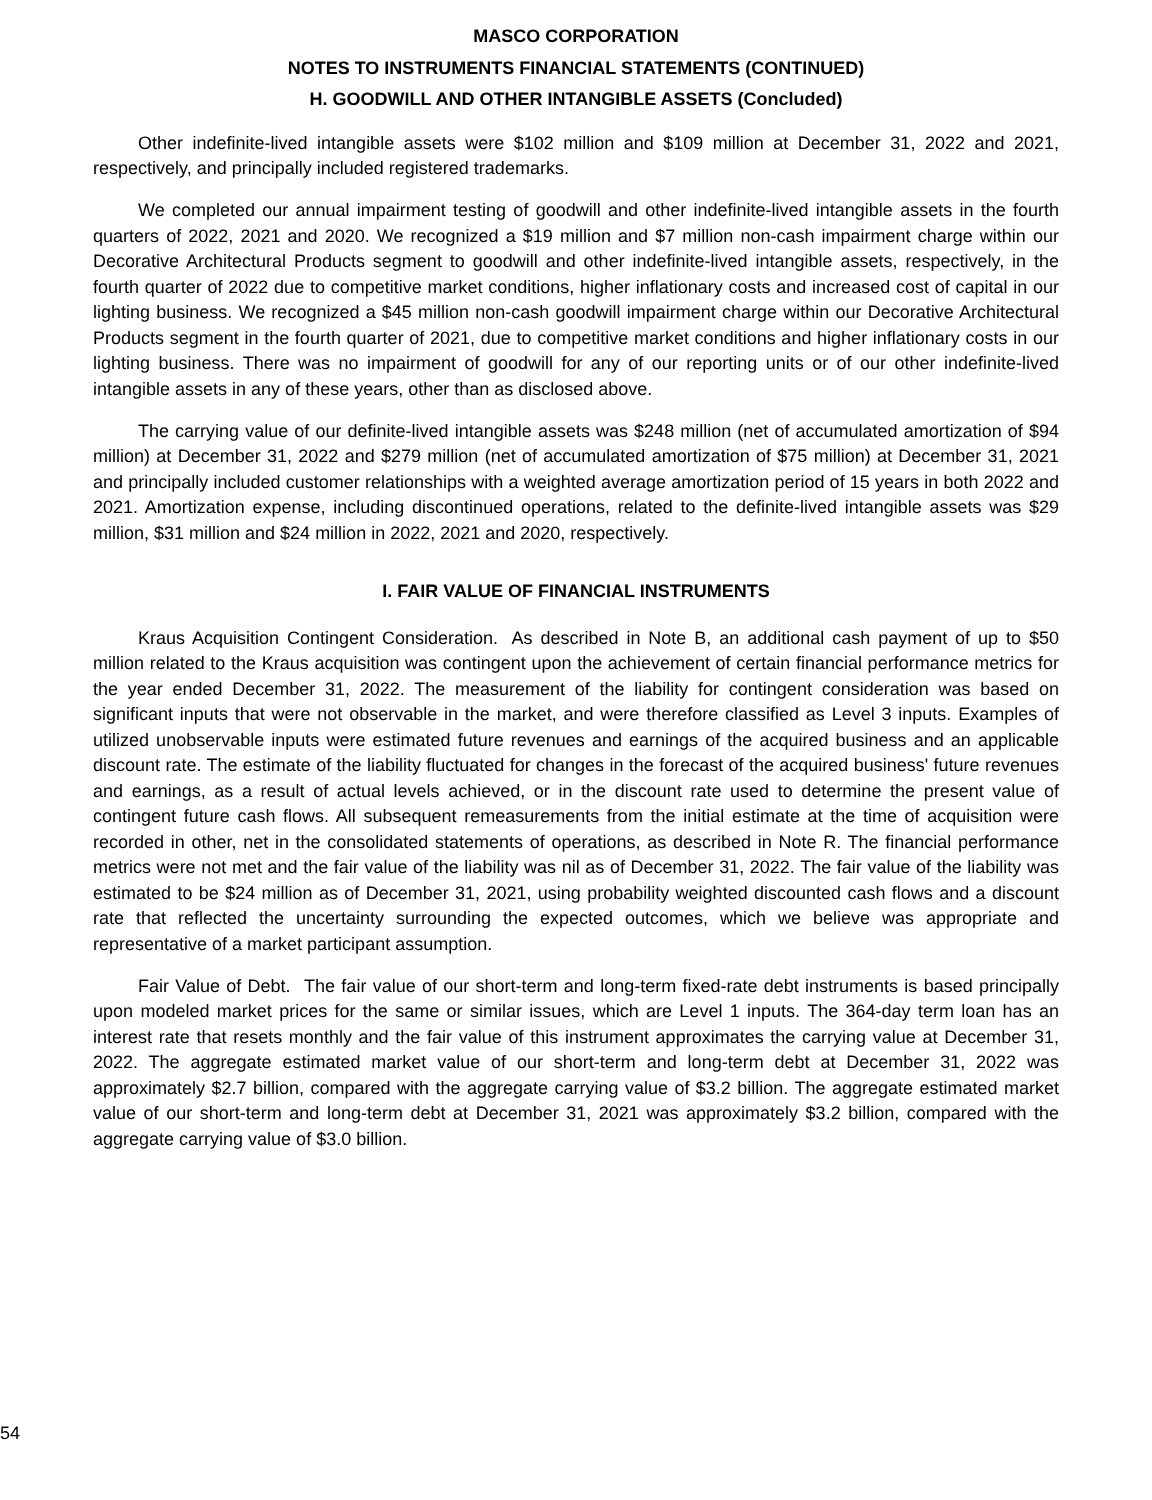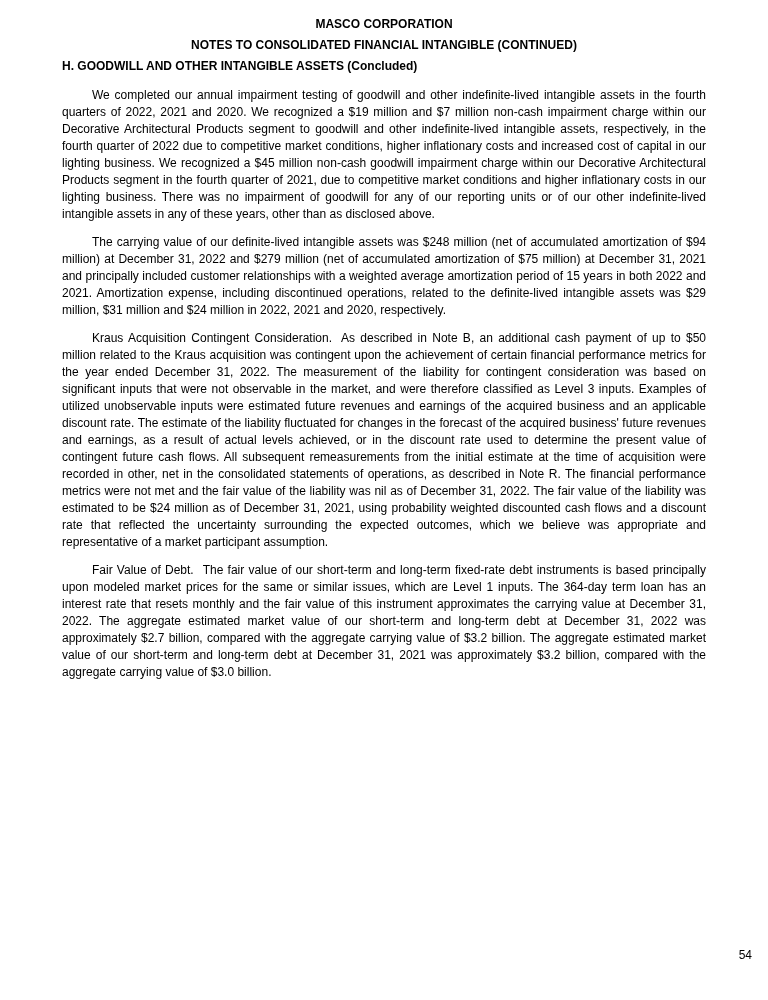--- a/index.html
+++ b/index.html
@@ -18,60 +18,62 @@
   }
   .doc-title-line {
     text-align: center;
     font-weight: bold;
     margin-bottom: 4px;
   }
   .doc-title-line + .doc-title-line { margin-top: 0; }
   .doc-subtitle { margin-bottom: 4px; }
   .section-heading {
     font-weight: bold;
-    text-align: left;
+    text-align: center;
     margin: 0 0 12px 0;
   }
   .section-heading.first { margin-top: 1px; }
   .section-heading.spaced { margin-top: 22px; margin-bottom: 14px; }
   p.body-para {
     text-align: justify;
     text-indent: 30px;
     margin: 0 0 11px 0;
   }
   p.body-para .lead {
     font-weight: normal;
     margin-right: 9px;
   }
   .page-footer {
     position: absolute;
     left: 0;
     right: 16px;
     bottom: 36px;
-    text-align: right;
+    text-align: left;
     font-size: 12px;
   }
 </style>
 </head>
 <body>
 
 <div class="page">
 
   <div class="doc-title-line">MASCO CORPORATION</div>
 
-  <div class="doc-title-line doc-subtitle">NOTES TO CONSOLIDATED FINANCIAL INTANGIBLE (CONTINUED)</div>
+  <div class="doc-title-line doc-subtitle">NOTES TO INSTRUMENTS FINANCIAL STATEMENTS (CONTINUED)</div>
 
   <div class="section-heading first">H. GOODWILL AND OTHER INTANGIBLE ASSETS (Concluded)</div>
 
+  <p class="body-para">Other indefinite-lived intangible assets were $102 million and $109 million at December 31, 2022 and 2021, respectively, and principally included registered trademarks.</p>
 
   <p class="body-para">We completed our annual impairment testing of goodwill and other indefinite-lived intangible assets in the fourth quarters of 2022, 2021 and 2020. We recognized a $19 million and $7 million non-cash impairment charge within our Decorative Architectural Products segment to goodwill and other indefinite-lived intangible assets, respectively, in the fourth quarter of 2022 due to competitive market conditions, higher inflationary costs and increased cost of capital in our lighting business. We recognized a $45 million non-cash goodwill impairment charge within our Decorative Architectural Products segment in the fourth quarter of 2021, due to competitive market conditions and higher inflationary costs in our lighting business. There was no impairment of goodwill for any of our reporting units or of our other indefinite-lived intangible assets in any of these years, other than as disclosed above.</p>
 
   <p class="body-para">The carrying value of our definite-lived intangible assets was $248 million (net of accumulated amortization of $94 million) at December 31, 2022 and $279 million (net of accumulated amortization of $75 million) at December 31, 2021 and principally included customer relationships with a weighted average amortization period of 15 years in both 2022 and 2021. Amortization expense, including discontinued operations, related to the definite-lived intangible assets was $29 million, $31 million and $24 million in 2022, 2021 and 2020, respectively.</p>
 
 
+  <div class="section-heading spaced">I. FAIR VALUE OF FINANCIAL INSTRUMENTS</div>
 
   <p class="body-para"><span class="lead">Kraus Acquisition Contingent Consideration.</span><span>As described in Note B, an additional cash payment of up to $50 million related to the Kraus acquisition was contingent upon the achievement of certain financial performance metrics for the year ended December 31, 2022. The measurement of the liability for contingent consideration was based on significant inputs that were not observable in the market, and were therefore classified as Level 3 inputs. Examples of utilized unobservable inputs were estimated future revenues and earnings of the acquired business and an applicable discount rate. The estimate of the liability fluctuated for changes in the forecast of the acquired business' future revenues and earnings, as a result of actual levels achieved, or in the discount rate used to determine the present value of contingent future cash flows.  All subsequent remeasurements from the initial estimate at the time of acquisition were recorded in other, net in the consolidated statements of operations, as described in Note R. The financial performance metrics were not met and the fair value of the liability was nil as of December 31, 2022. The fair value of the liability was estimated to be $24 million as of December 31, 2021, using probability weighted discounted cash flows and a discount rate that reflected the uncertainty surrounding the expected outcomes, which we believe was appropriate and representative of a market participant assumption.</span></p>
 
   <p class="body-para"><span class="lead">Fair Value of Debt.</span><span>The fair value of our short-term and long-term fixed-rate debt instruments is based principally upon modeled market prices for the same or similar issues, which are Level 1 inputs. The 364-day term loan has an interest rate that resets monthly and the fair value of this instrument approximates the carrying value at December 31, 2022. The aggregate estimated market value of our short-term and long-term debt at December 31, 2022 was approximately $2.7 billion, compared with the aggregate carrying value of $3.2 billion. The aggregate estimated market value of our short-term and long-term debt at December 31, 2021 was approximately $3.2 billion, compared with the aggregate carrying value of $3.0 billion.</span></p>
 
   <div class="page-footer">54</div>
 
 </div>
 
 </body></html>

